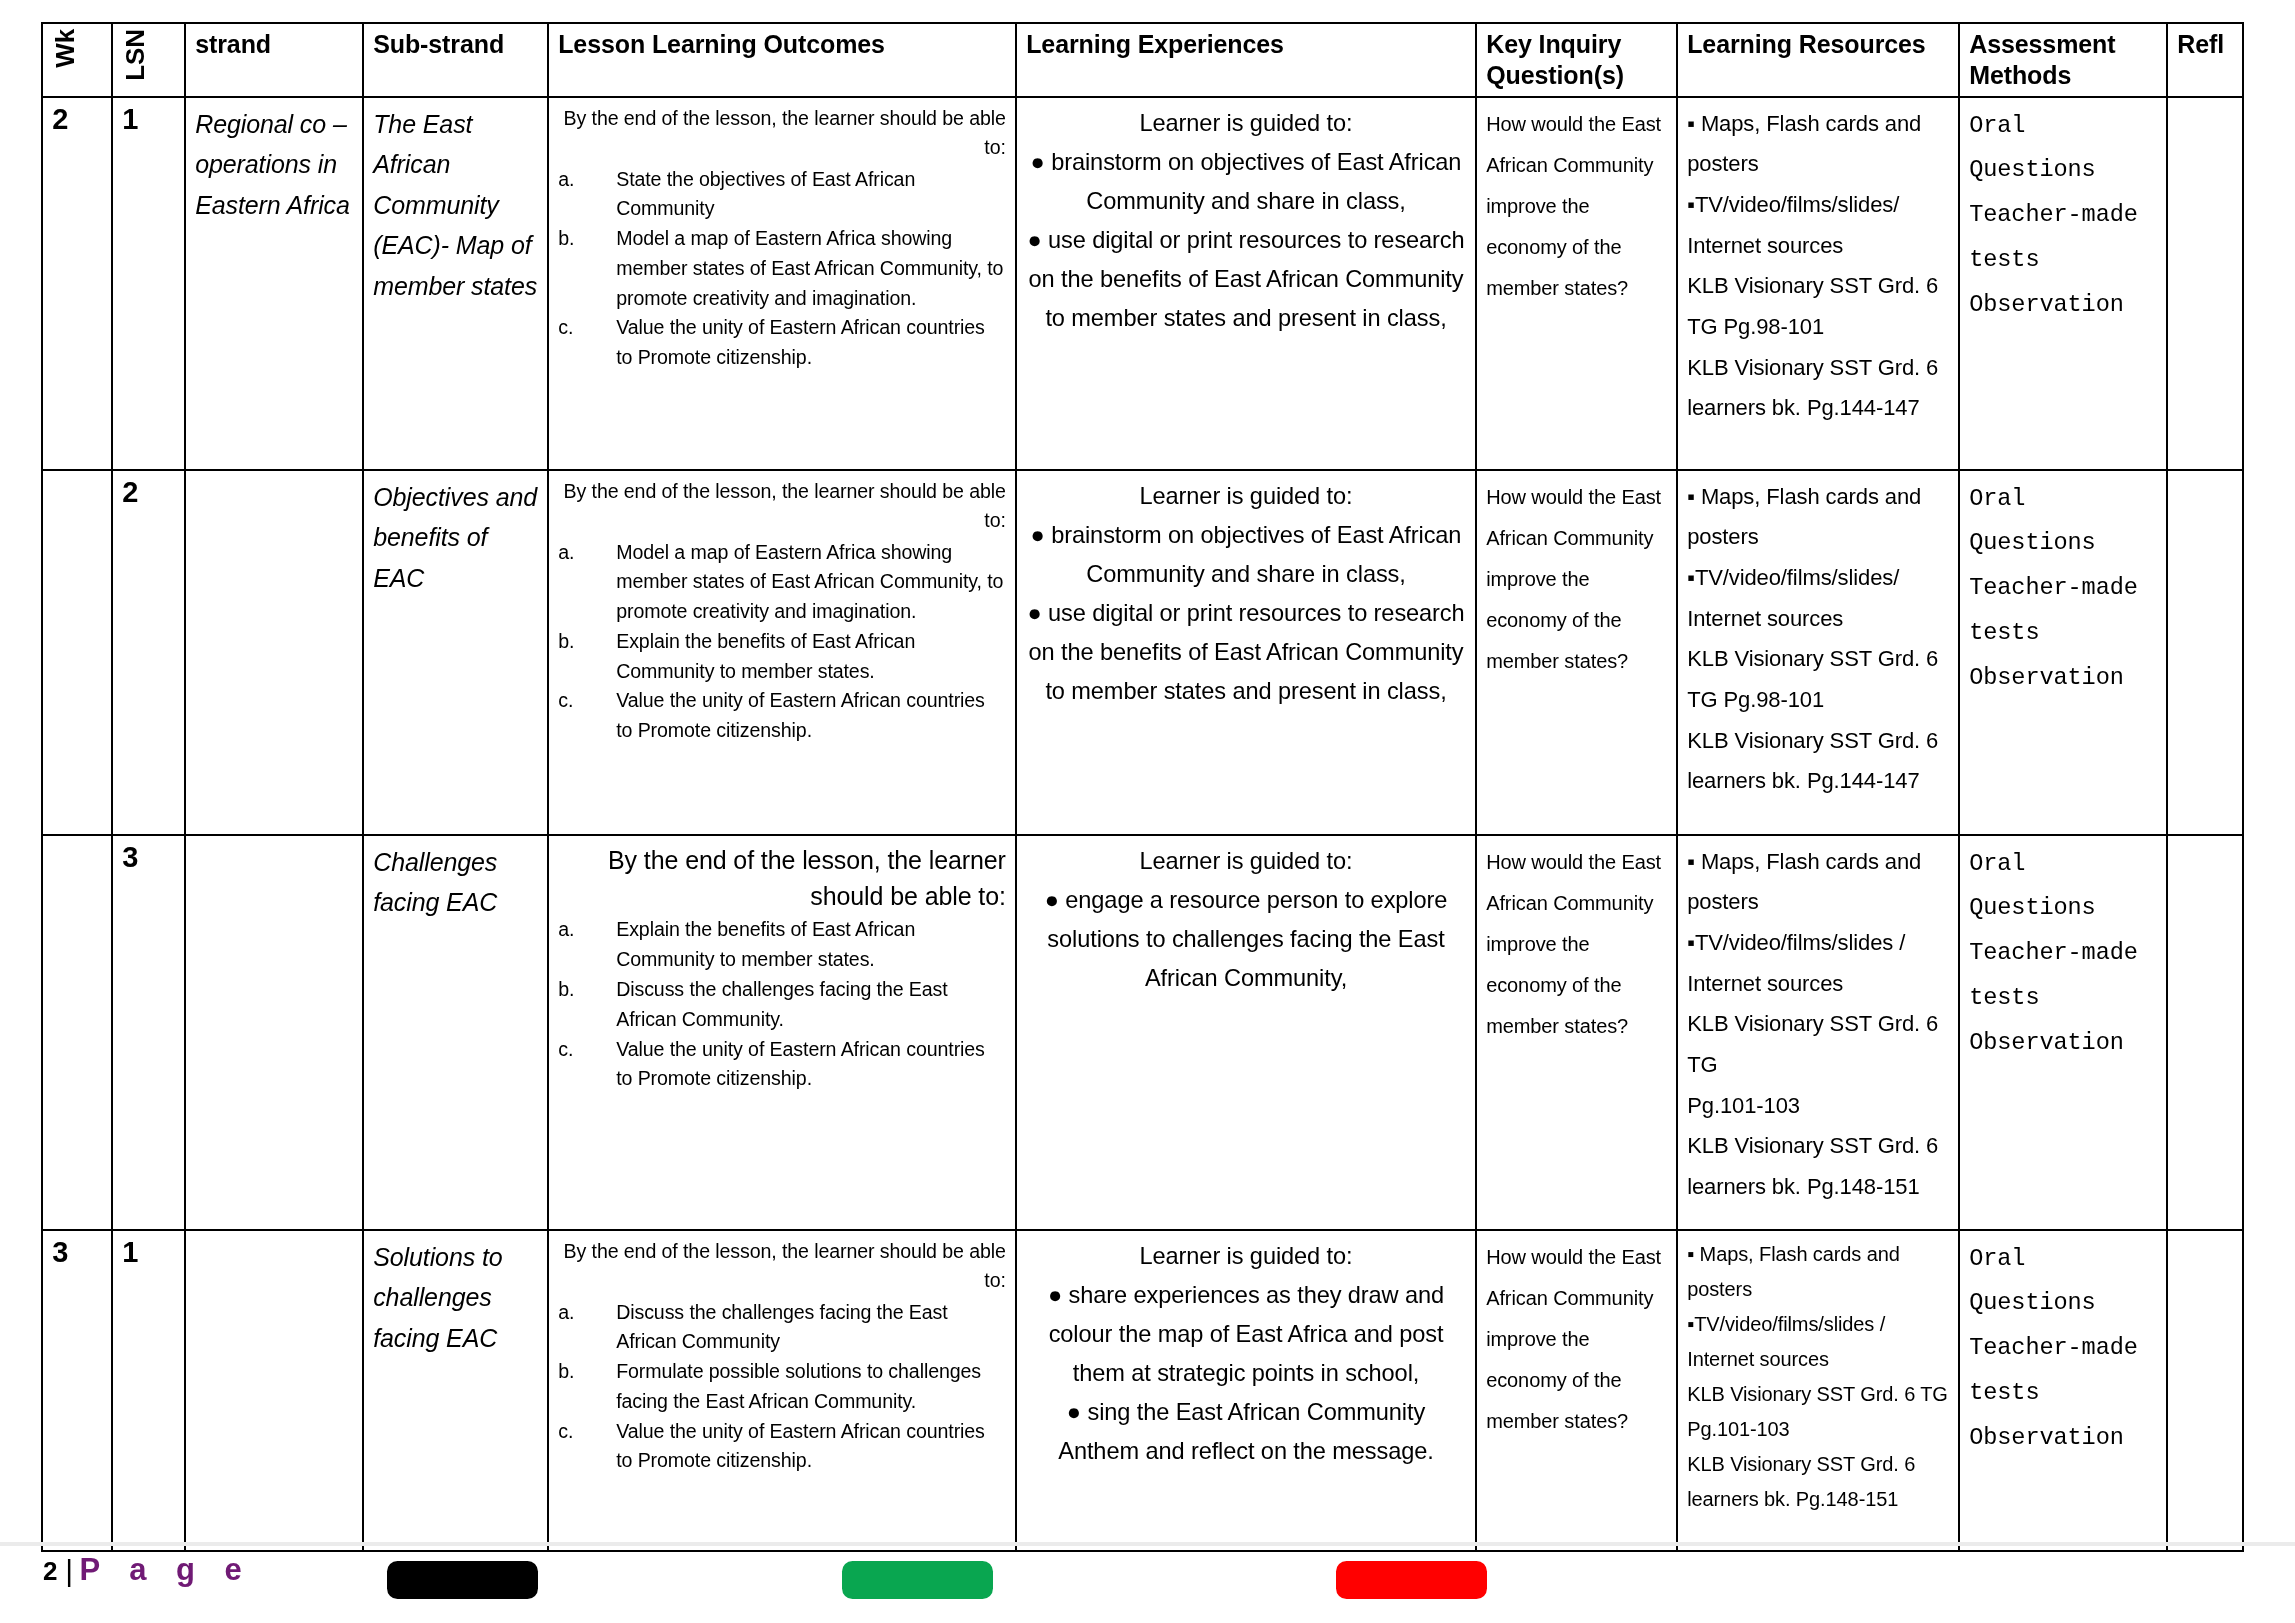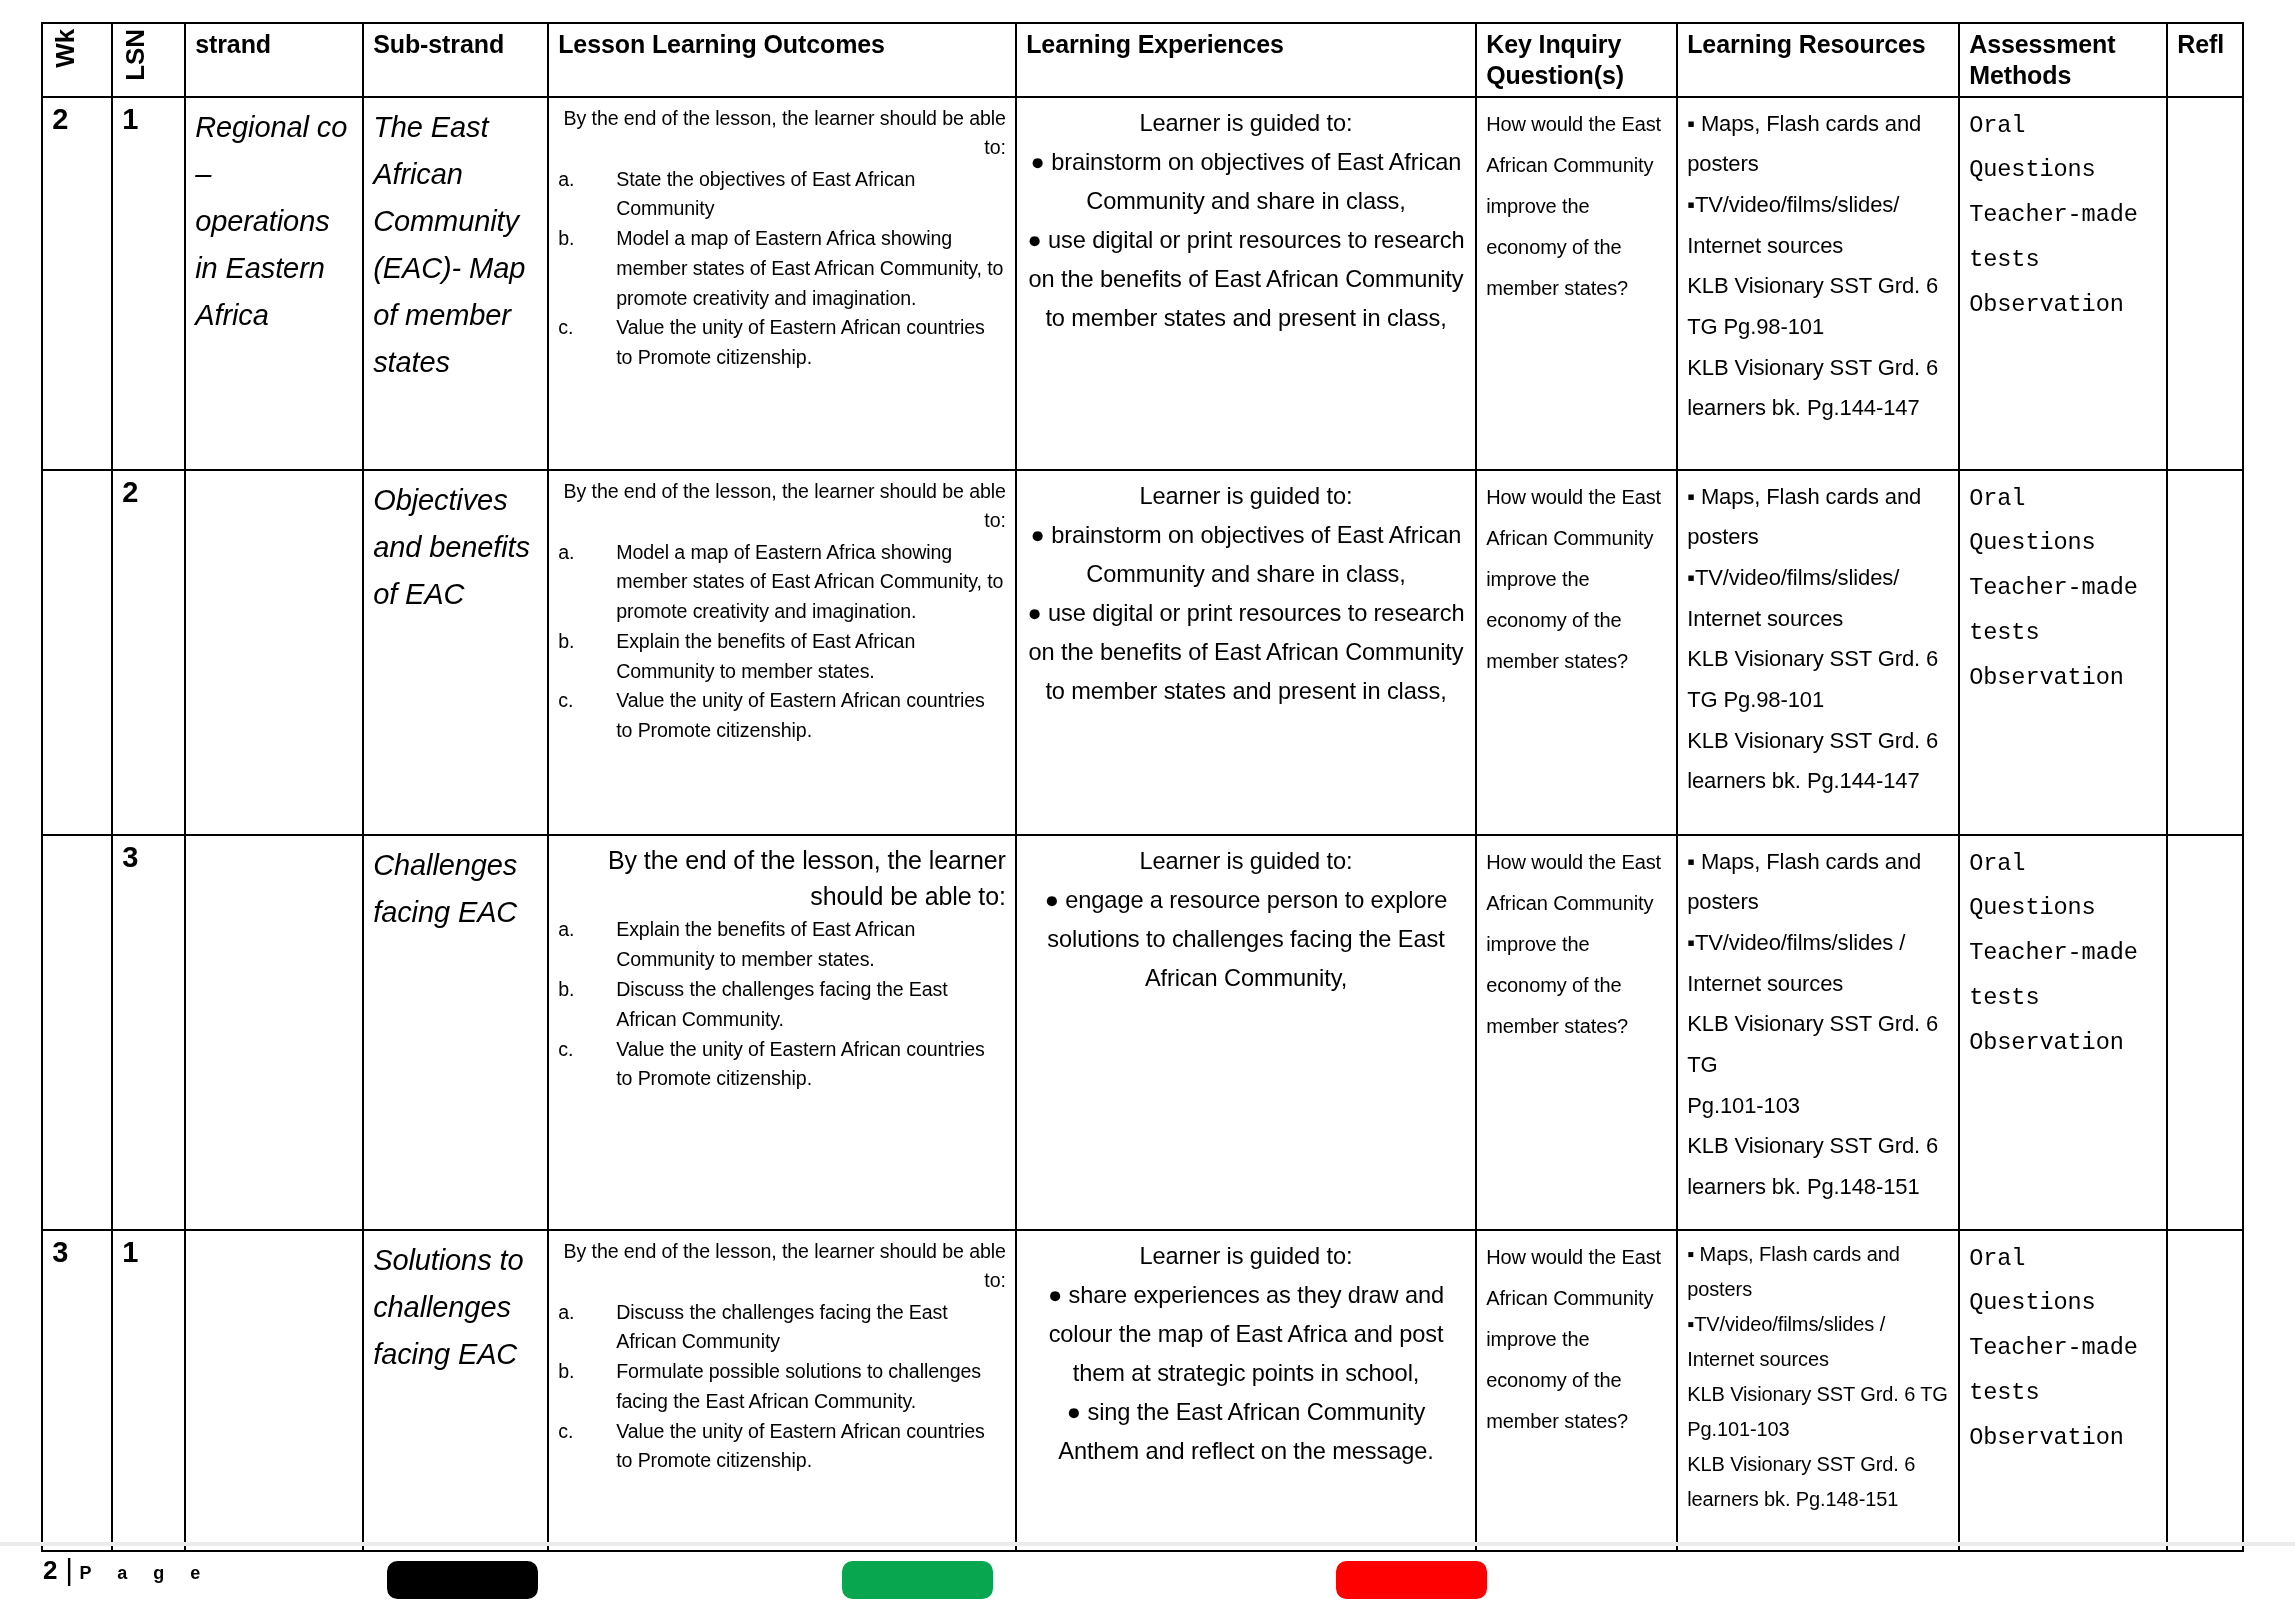--- a/index.html
+++ b/index.html
@@ -8,37 +8,37 @@
     font-family:"Liberation Sans","DejaVu Sans",sans-serif;
     font-stretch:condensed; letter-spacing:-0.01em; color:#000;
   }
   table.sow { position:absolute; left:41px; top:21.6px; border-collapse:collapse; table-layout:fixed; }
   table.sow td, table.sow th { border:2px solid #000; vertical-align:top; padding:5.2px 9.2px; overflow:hidden; }
   table.sow { border:2.6px solid #000; }
   th { text-align:left; font-size:25px; font-weight:bold; line-height:1.25; }
   .th-vert { vertical-align:bottom; padding:0 0 5.2px 6.5px; }
   .vlabel { writing-mode:vertical-rl; transform:rotate(180deg); display:inline-block; font-weight:bold; font-size:26px; line-height:1; }
   .num { font-size:29px; font-weight:bold; line-height:1.1; }
-  .strand-cell, .substrand-cell { font-style:italic; font-size:29px; line-height:1.62; }
+  .strand-cell, .substrand-cell { font-style:italic; font-size:25px; line-height:1.62; }
   .outcomes { font-size:19.6px; line-height:1.52; }
   .outcomes .intro { margin:0 0 1.3px 0; padding-left:3.9px;text-align:right; }
   .outcomes .big-intro { font-size:25px; line-height:1.45; }
   .oitem { display:grid; grid-template-columns:58px 1fr; }
   .oitem .mk { padding-left:0; }
   .exp { font-size:23.6px; line-height:1.66; }
   .exp p { margin:0;text-align:center; }
   .kiq { font-size:20px; line-height:2.05;border-radius:9px; }
   .res { font-size:22px; line-height:1.85; }
   .res p { margin:0; }
   .res.small { font-size:20px; line-height:1.75; }
   .asm { font-size:23.6px; line-height:1.9; }
   .asm p { margin:0;font-family:Liberation Mono, monospace; }
   .footer { position:absolute; left:43px; top:1552px; font-size:26px; font-weight:bold; white-space:nowrap; }
   .footer .sep { font-weight:normal; font-size:30px; padding:0 6.5px 0 7.9px; position:relative; top:1.3px; }
-  .footer .pword { color:#000000; letter-spacing:10.5px; font-size:18px; }
+  .footer .pword { color:#701a75; letter-spacing:10.5px; font-size:31px; }
   .grayline { position:absolute; left:0; top:1542px; width:2295px; height:3.9px; background:#ebebeb; }
   .bar { position:absolute; top:1561px; height:38px; width:151px; border-radius:10.5px; }
   .bar.black { left:387px; background:#000000; }
   .bar.green { left:842px; background:#09a650; }
   .bar.red   { left:1336px; background:#ff0000; }
   col.c-wk{width:70px} col.c-lsn{width:73px} col.c-strand{width:178px} col.c-sub{width:185px}
   col.c-out{width:468px} col.c-exp{width:460px} col.c-kiq{width:201px} col.c-res{width:282px}
   col.c-asm{width:208px} col.c-refl{width:76px}
 </style>
 </head>

